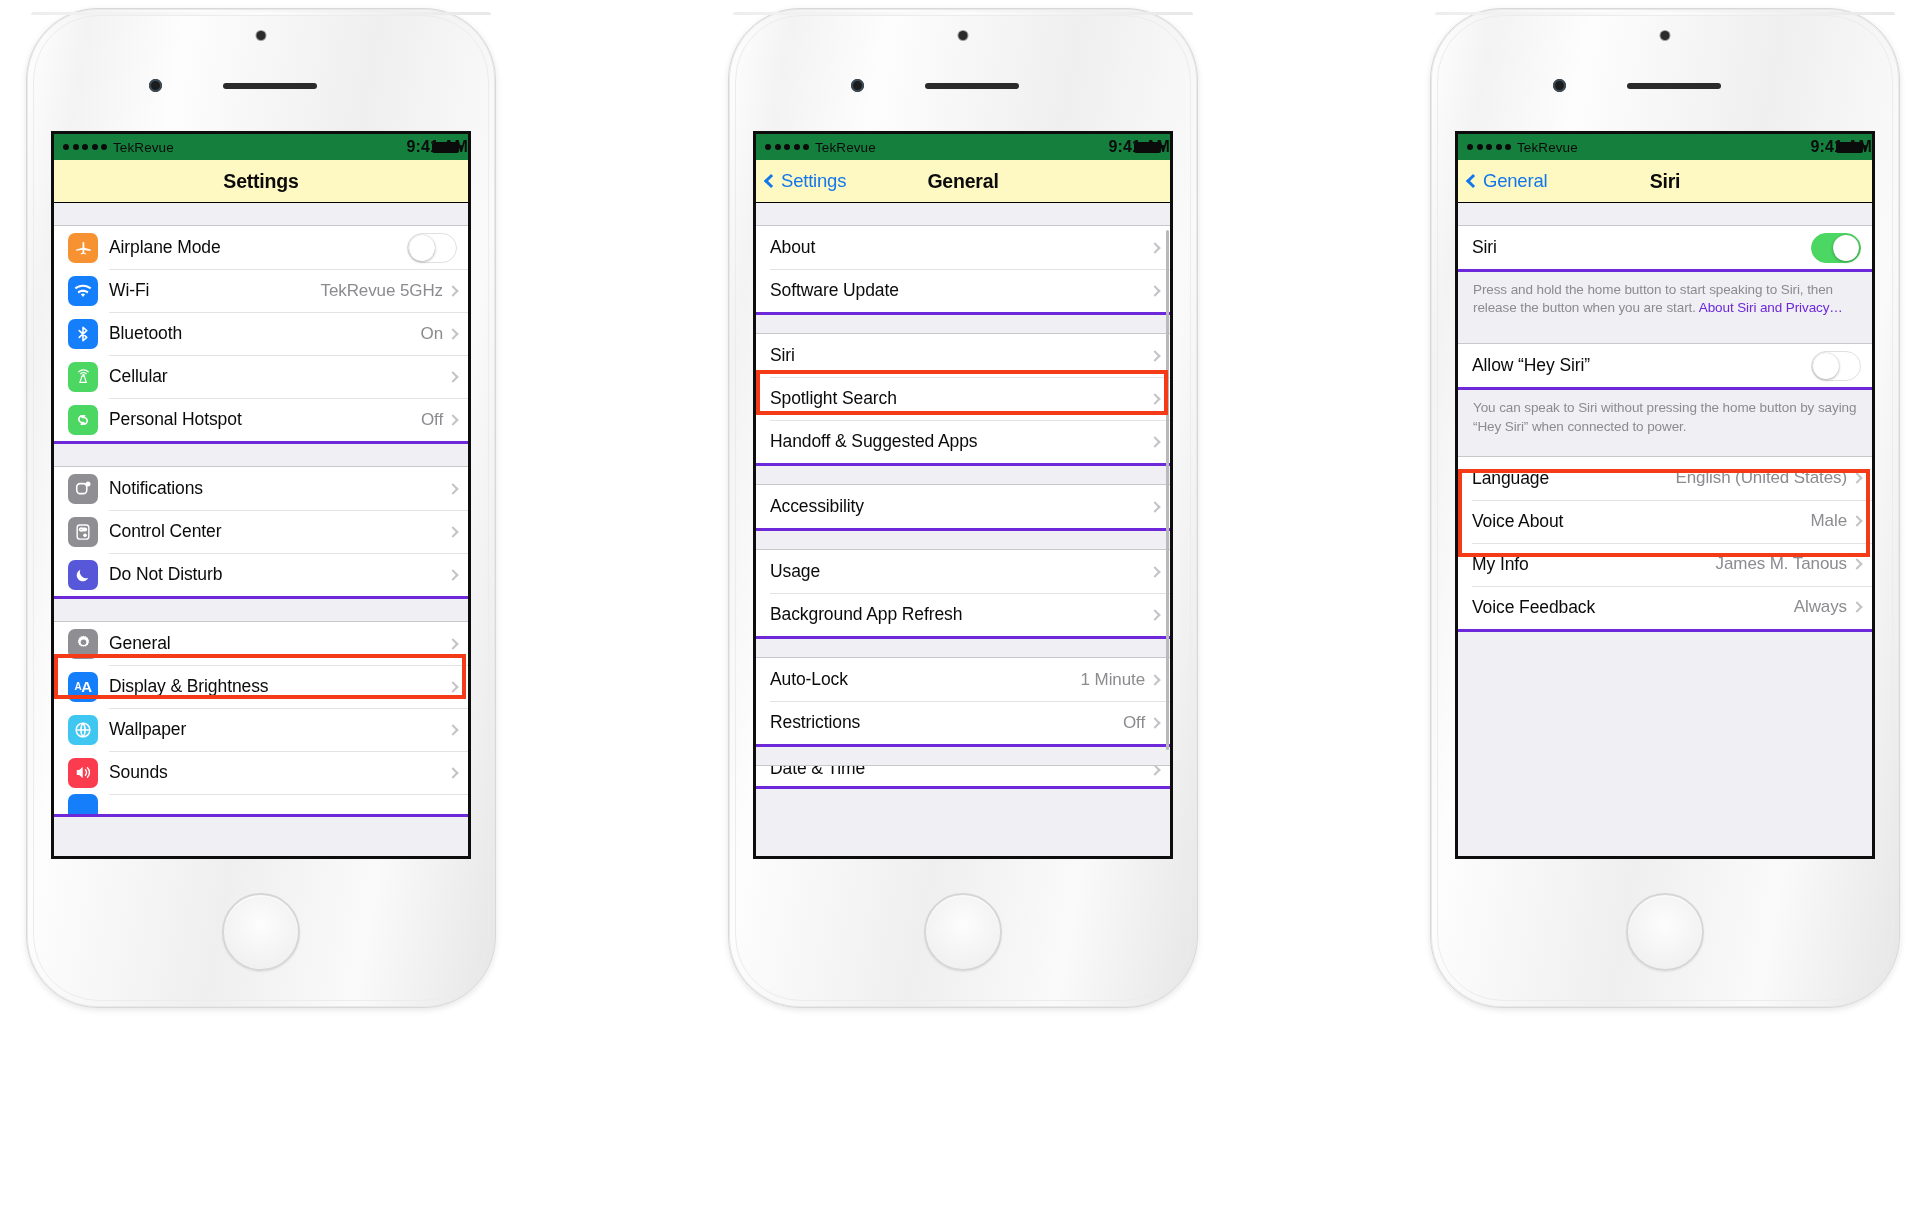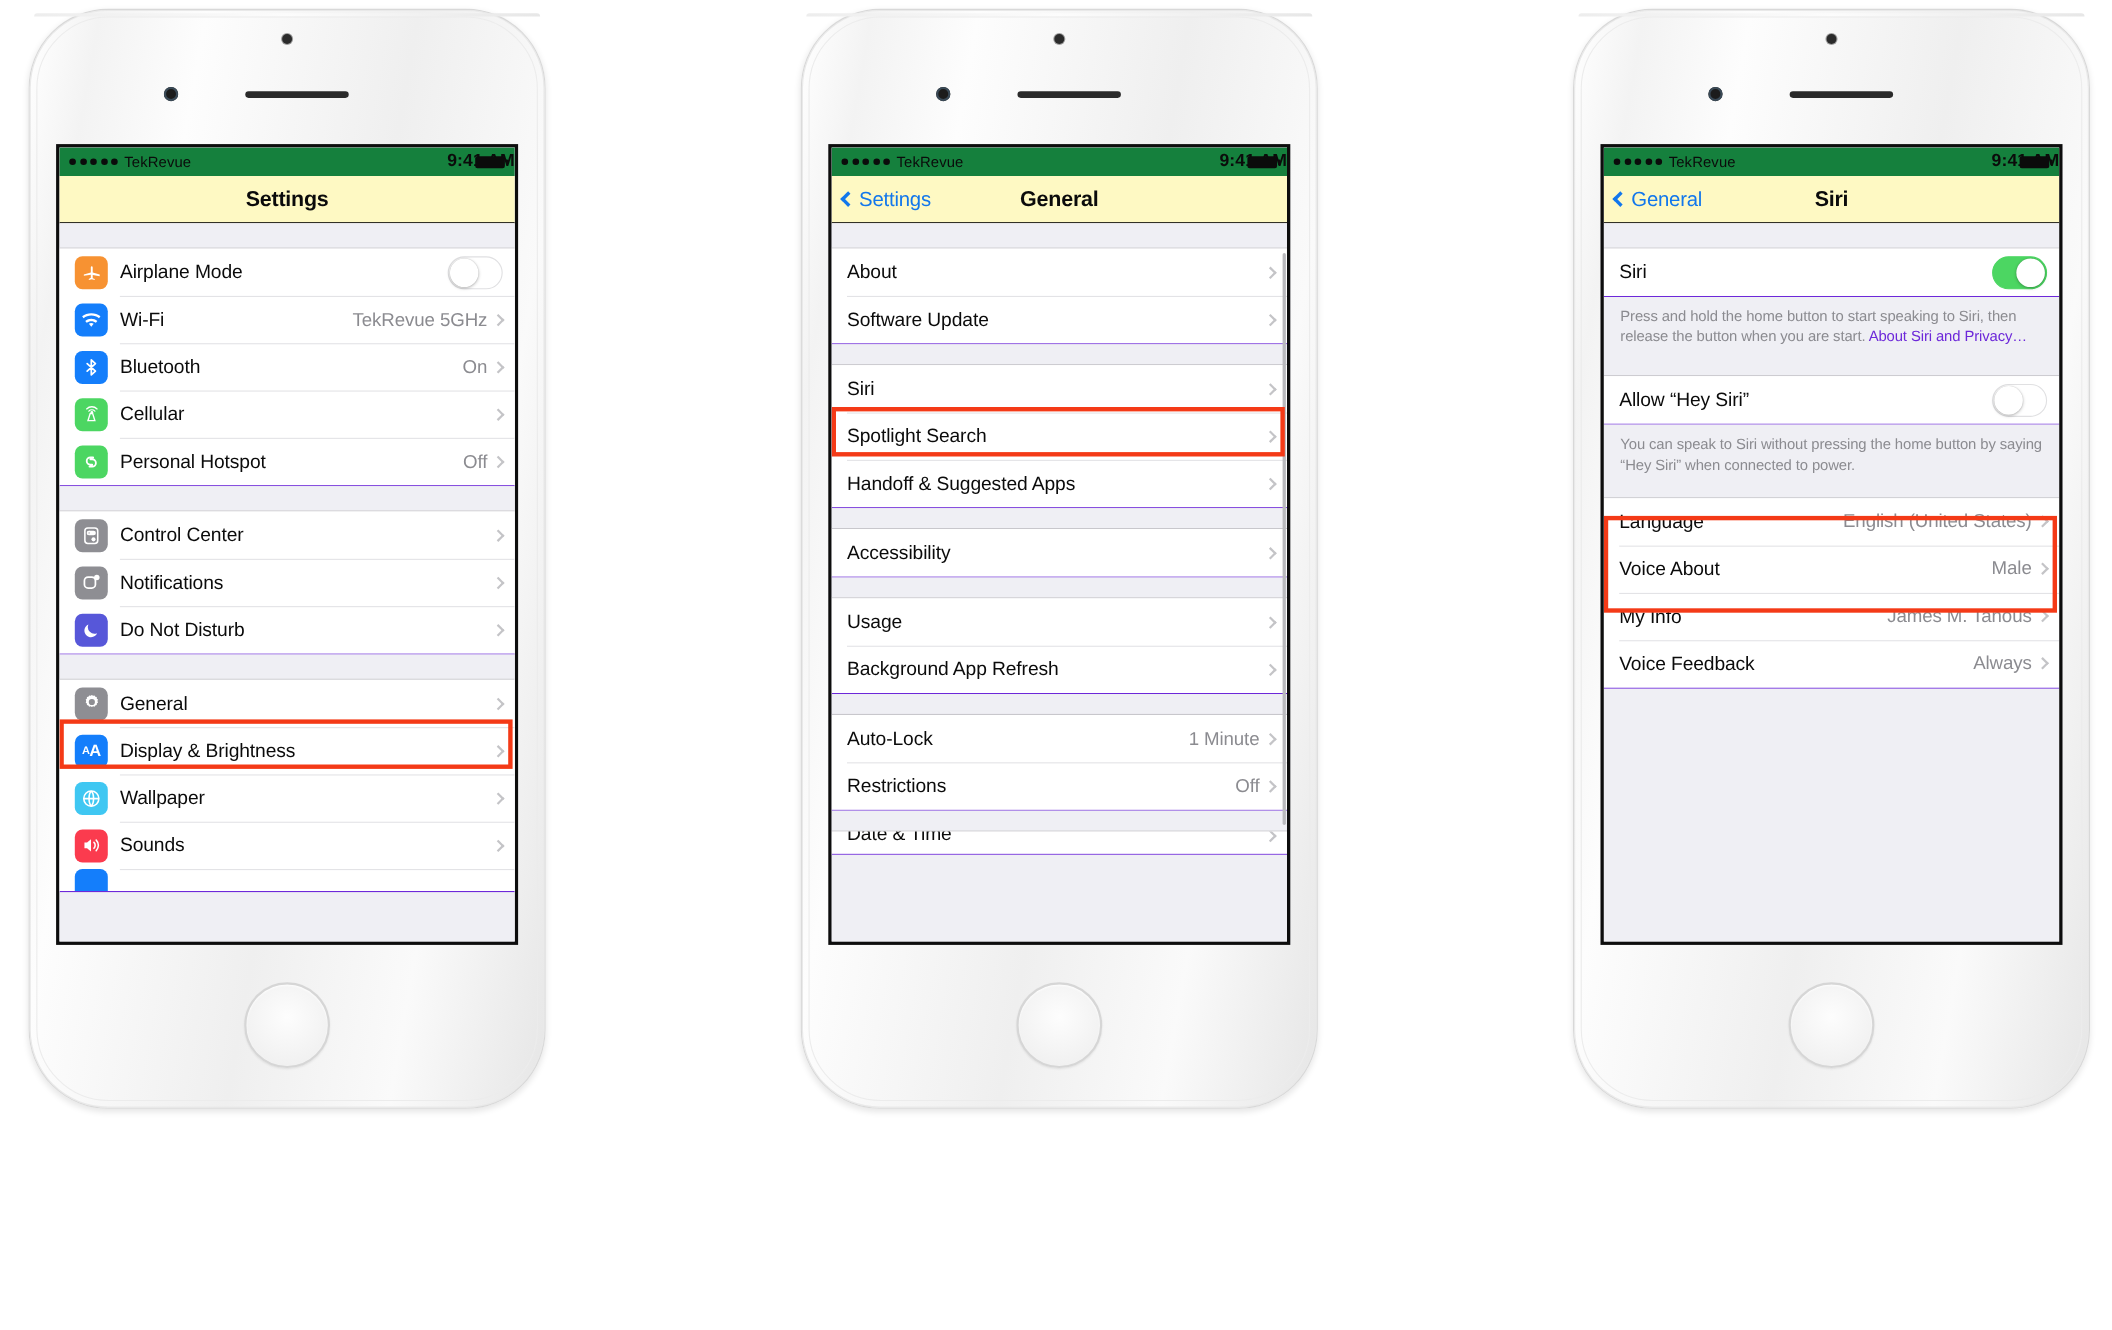--- a/index.html
+++ b/index.html
@@ -146,21 +146,21 @@
     background:#efeff4;
     overflow:hidden;
     position:relative;
   }
   .gap { height:22px; background:#efeff4; }
   .gap.sm { height:18px; }
   .gap.xs { height:14px; }
   .group {
     background:#ffffff;
     border-top:1px solid #c8c7cc;
-    border-bottom:1px solid #6d28d9;
+    border-bottom:3px solid #6d28d9;
   }
   .row {
     display:flex; align-items:center;
     height:43px;
     padding-left:14px;
     padding-right:11px;
     background:#ffffff;
     position:relative;
   }
   .row + .row::before {
@@ -327,38 +327,38 @@
             <span class="row-value">Off</span>
             <span class="chev"></span>
           </div>
         </div>
 
         <div class="gap"></div>
 
         <div class="group">
           <div class="row has-icon">
             <span class="app-icon" style="background:#8e8e93">
+              <svg width="20" height="20" viewBox="0 0 24 24" fill="none" stroke="#fff" stroke-width="1.9">
+                  <rect x="4.5" y="5.5" width="12" height="12" rx="4"></rect>
+                  <circle cx="18" cy="6" r="3" fill="#fff" stroke="none"></circle>
+                </svg>
+            </span>
+            <span class="row-label">Notifications</span>
+            <span class="chev" style="margin-left:auto"></span>
+          </div>
+          <div class="row has-icon">
+            <span class="app-icon" style="background:#8e8e93">
               <svg width="20" height="20" viewBox="0 0 24 24" fill="none" stroke="#fff" stroke-width="1.7">
                   <rect x="5" y="3.5" width="14" height="17" rx="3.2"></rect>
                   <rect x="7" y="6.5" width="10" height="5" rx="2.5" fill="#fff" stroke="none"></rect>
                   <circle cx="9.6" cy="9" r="1.5" fill="#8e8e93"></circle>
                   <circle cx="14.4" cy="16" r="2.2" fill="#fff" stroke="none"></circle>
                 </svg>
             </span>
             <span class="row-label">Control Center</span>
-            <span class="chev" style="margin-left:auto"></span>
-          </div>
-          <div class="row has-icon">
-            <span class="app-icon" style="background:#8e8e93">
-              <svg width="20" height="20" viewBox="0 0 24 24" fill="none" stroke="#fff" stroke-width="1.9">
-                  <rect x="4.5" y="5.5" width="12" height="12" rx="4"></rect>
-                  <circle cx="18" cy="6" r="3" fill="#fff" stroke="none"></circle>
-                </svg>
-            </span>
-            <span class="row-label">Notifications</span>
             <span class="chev" style="margin-left:auto"></span>
           </div>
           <div class="row has-icon">
             <span class="app-icon" style="background:#5757d9">
               <svg width="18" height="18" viewBox="0 0 24 24" fill="#fff">
                   <path d="M19 15.5A8 8 0 018.5 5 8 8 0 1019 15.5z"></path>
                 </svg>
             </span>
             <span class="row-label">Do Not Disturb</span>
             <span class="chev" style="margin-left:auto"></span>

